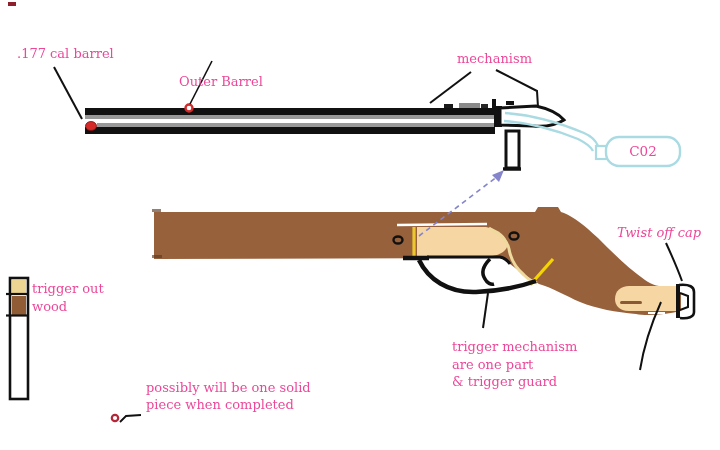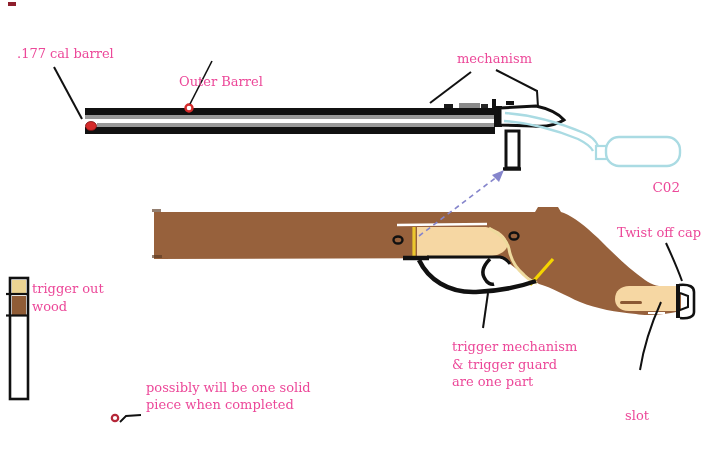--- a/index.html
+++ b/index.html
@@ -1,20 +1,20 @@
 <!DOCTYPE html>
 <html style="--wood-brown: #97613c; --hollow-tan: #f6d7a3; --legend-tan: #ecd492; --legend-brown: #8f5c36; --smudge-brown: #8a5834; --marker-red: #d42a2a; --dark-red-mark: #8e1f2c; --note-ring-red: #b52738; --gold-yellow: #ecc72e; --bright-yellow: #f5d500; --cream-line: #eeda9e; --tube-blue: #aadbe3; --dashed-arrow-blue: #8585cc; --steel-gray: #999999; --smudge-gray: #8a8a8a; --ink-black: #111111;"><head>
 <meta charset="utf-8">
 <style>
   html,body{margin:0;padding:0;background:#fff;}
   #stage{position:relative;width:720px;height:450px;background:#fff;overflow:hidden;
          font-family:"DejaVu Serif", serif;}
   #drawing{position:absolute;left:0;top:0;}
   .lbl{position:absolute;color:#ec4899;font-size:13px;line-height:17px;white-space:nowrap;}
-  .center{text-align:right;margin-top:36px;}
+  .center{text-align:center;}
   
 </style>
 </head>
 <body>
 
 <div id="stage">
 
   <svg id="drawing" width="720" height="450" viewBox="0 0 720 450">
 
     <rect x="8" y="2" width="8" height="4" style="fill:var(--dark-red-mark)"></rect>
@@ -101,35 +101,34 @@
   </svg>
 
   <div class="lbl" style="left:17px;top:45px;">.177 cal barrel</div>
 
   <div class="lbl" style="left:179px;top:41px;margin-top:32px;">Outer Barrel</div>
 
   <div class="lbl" style="left:457px;top:50px;">mechanism</div>
 
   <div class="lbl center" style="left:606px;top:143px;width:74px;font-size:13.5px;">C02</div>
 
-  <div class="lbl" style="left:617px;top:224px;">Twist off cap</div>
+  <div class="lbl" style="left:617px;top:224px;font-style:italic;">Twist off cap</div>
 
   <div class="lbl" style="left:32px;top:280px;line-height:18px;">
     <div>trigger out</div>
     <div>wood</div>
   </div>
 
   <div class="lbl" style="left:452px;top:338px;line-height:17.5px;">
     <div>trigger mechanism</div>
+    <div>are one part</div>
     <div>&amp; trigger guard</div>
-    <div>are one part</div>
   </div>
 
   <div class="lbl center" style="left:549px;top:372px;width:100px;line-height:16.5px;">
-    <div>slot</div>
   </div>
 
   <div class="lbl" style="left:146px;top:380px;line-height:16.5px;">
     <div>possibly will be one solid</div>
     <div>piece when completed</div>
   </div>
 
 </div>
 
 </body></html>

